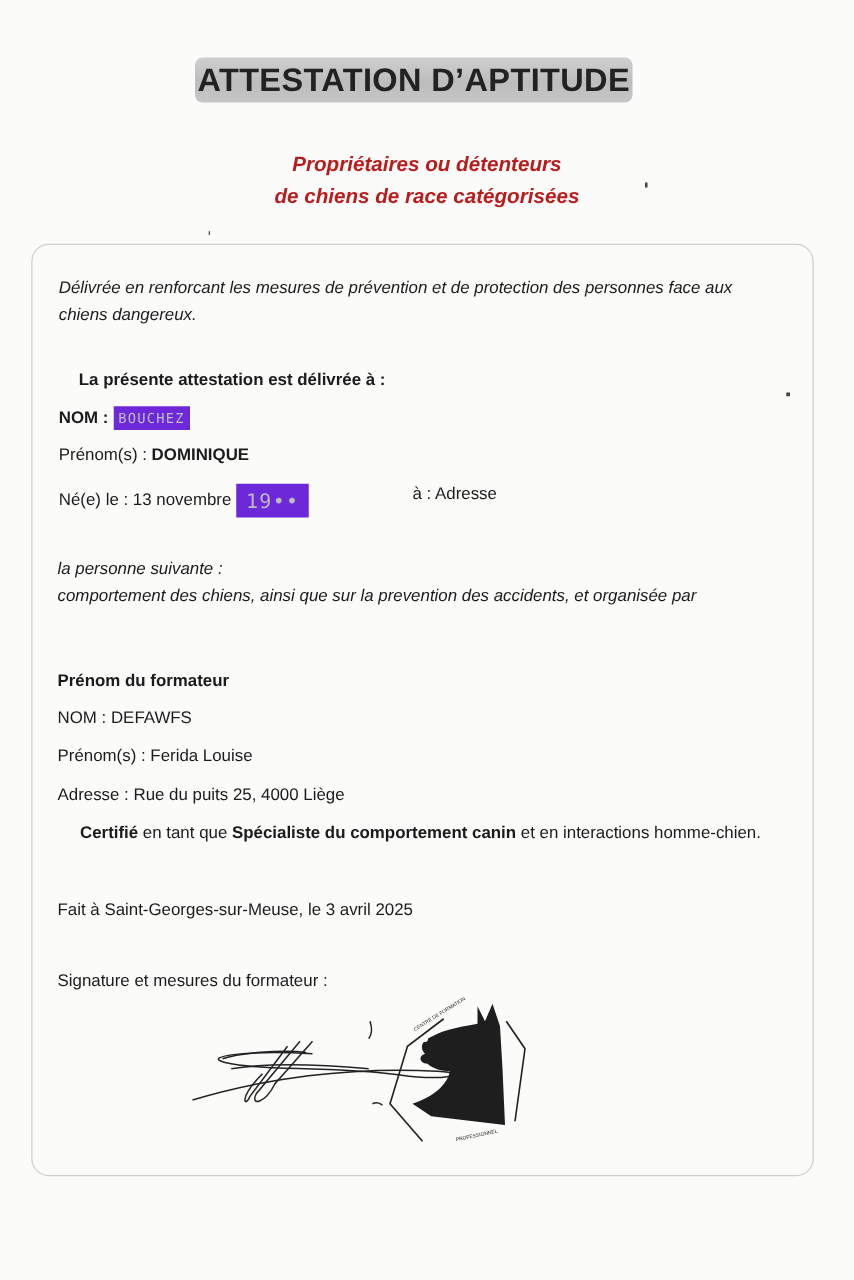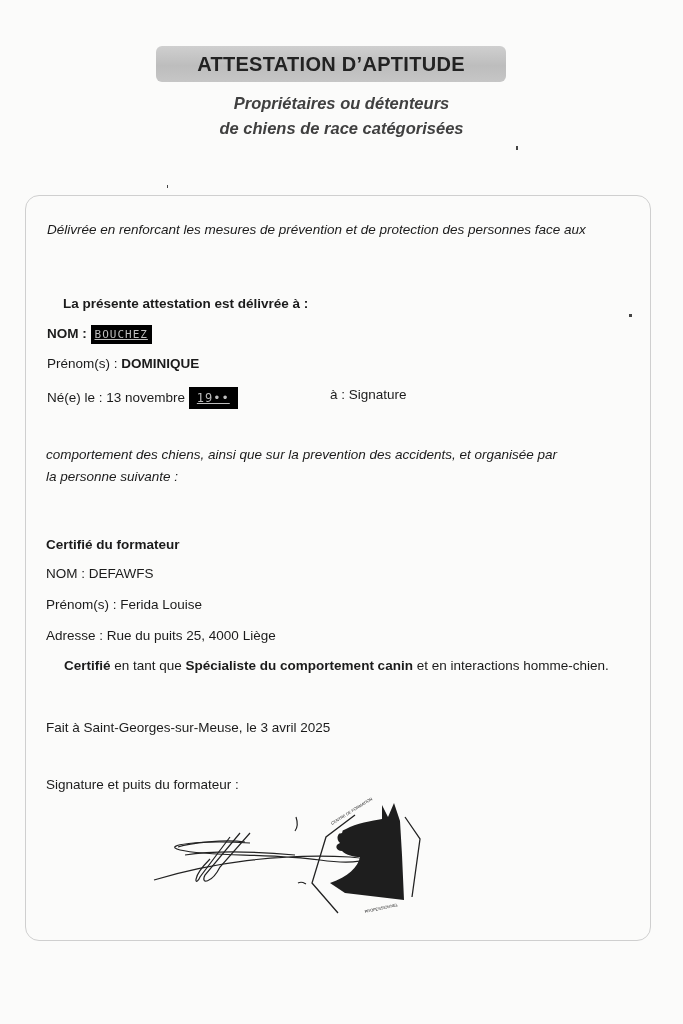--- a/index.html
+++ b/index.html
@@ -11,41 +11,40 @@
       font-family: "Liberation Sans", "DejaVu Sans", sans-serif;
       color: #1b1b1b;
     }
     .title-bar {
       position: absolute; left: 156px; top: 46px; width: 350px; height: 36px;
       border-radius: 6px;
       background: linear-gradient(180deg, #cfcfcf 0%, #bdbdbd 55%, #c6c6c6 100%);
       display: flex; align-items: center; justify-content: center;
     }
     .title-bar span {
-      font-weight: bold; font-size: 20px; letter-spacing: 0.3px; color: #222;
+      font-weight: bold; font-size: 26px; letter-spacing: 0.3px; color: #222;
     }
     .subtitle {
       position: absolute; left: 0; width: 683px; text-align: center;
-      font-style: italic; font-weight: bold; font-size: 16.5px; color: #404040;
+      font-style: italic; font-weight: bold; font-size: 16.5px; color: #b91c1c; margin-top: 29px;
     }
     .sub1 { top: 94px; }
     .sub2 { top: 119px; text-align: center; }
     .speck { position: absolute; width: 2px; height: 4px; background: #444; }
     .frame {
       position: absolute; left: 25px; top: 195px; width: 624px; height: 744px;
       border: 1px solid #cfcfcf; border-radius: 14px;
     }
     .txt { position: absolute; font-size: 13.5px; white-space: nowrap; }
     .ital { font-style: italic; }
     .bold { font-weight: bold; }
     .redact {
-      display: inline-block; background: #000000; color: #bdbdbd;
+      display: inline-block; background: #6d28d9; color: #bdbdbd;
       font-size: 11px; letter-spacing: 1px; padding: 3px 4px; vertical-align: middle;
       font-family: "DejaVu Sans Mono", monospace;
-      text-decoration: underline;
     }
     .lh { line-height: 21.5px; white-space: normal; }
     .sig { position: absolute; left: 150px; top: 795px; width: 290px; height: 125px; }
   </style>
 </head>
 <body>
 
 <div class="title-bar">
   <span>ATTESTATION D’APTITUDE</span>
 </div>
@@ -53,55 +52,56 @@
 <div class="subtitle sub2">de chiens de race catégorisées</div>
 
 <div class="speck" style="left:516px;top:146px;"></div>
 <div class="speck" style="left:167px;top:185px;height:3px;width:1px;"></div>
 <div class="speck" style="left:629px;top:314px;width:3px;height:3px;"></div>
 
 <div class="frame"></div>
 
 <div class="txt ital lh" style="left:47px;top:219px;width:600px;">
   <div>Délivrée en renforcant les mesures de prévention et de protection des personnes face aux</div>
+  <div>chiens dangereux.</div>
 </div>
 
 <div class="txt bold" style="left:47px;top:296px;padding-left:16px;">La présente attestation est délivrée à :</div>
 
 <div class="txt" style="left:47px;top:325px;">
   <span class="bold">NOM :</span>
   <span class="redact">BOUCHEZ</span>
 </div>
 
 <div class="txt" style="left:47px;top:356px;">
   <span>Prénom(s) :</span>
   <span class="bold">DOMINIQUE</span>
 </div>
 
 <div class="txt" style="left:47px;top:387px;">
   <span>Né(e) le : 13 novembre</span>
-  <span class="redact" style="padding:4px 8px;font-size:12px;">19••</span>
+  <span class="redact" style="padding:4px 8px;font-size:16px;">19••</span>
 </div>
-<div class="txt" style="left:330px;top:387px;">à : Signature</div>
+<div class="txt" style="left:330px;top:387px;">à : Adresse</div>
 
 <div class="txt ital lh" style="left:46px;top:444px;width:600px;">
+  <div>la personne suivante :</div>
   <div>comportement des chiens, ainsi que sur la prevention des accidents, et organisée par</div>
-  <div>la personne suivante :</div>
 </div>
 
-<div class="txt bold" style="left:46px;top:537px;">Certifié du formateur</div>
+<div class="txt bold" style="left:46px;top:537px;">Prénom du formateur</div>
 <div class="txt" style="left:46px;top:566px;">NOM : DEFAWFS</div>
 <div class="txt" style="left:46px;top:597px;">Prénom(s) : Ferida Louise</div>
 <div class="txt" style="left:46px;top:628px;">Adresse : Rue du puits 25, 4000 Liège</div>
 <div class="txt" style="left:64px;top:658px;">
   <span class="bold">Certifié</span><span> en tant que </span><span class="bold">Spécialiste du comportement canin</span><span> et en interactions homme-chien.</span>
 </div>
 
 <div class="txt" style="left:46px;top:720px;">Fait à Saint-Georges-sur-Meuse, le 3 avril 2025</div>
-<div class="txt" style="left:46px;top:777px;">Signature et puits du formateur :</div>
+<div class="txt" style="left:46px;top:777px;">Signature et mesures du formateur :</div>
 
 <svg class="sig" viewBox="0 0 290 125">
   <g fill="none" stroke="#222" stroke-width="1.2">
     <path d="M4,85 C60,68 130,58 200,62 C230,64 205,70 170,65 C120,58 60,62 30,55 C10,50 50,45 100,48"></path>
     <path d="M28,52 C40,48 75,44 95,47"></path>
     <path d="M90,38 L55,80 C50,90 62,88 70,72 L100,38"></path>
     <path d="M80,42 L50,82 C46,92 40,84 60,64"></path>
     <path d="M35,60 C60,56 100,56 145,60"></path>
     <path d="M146,22 C148,28 148,32 145,36"></path>
     <path d="M148,88 C152,86 154,88 156,89"></path>

